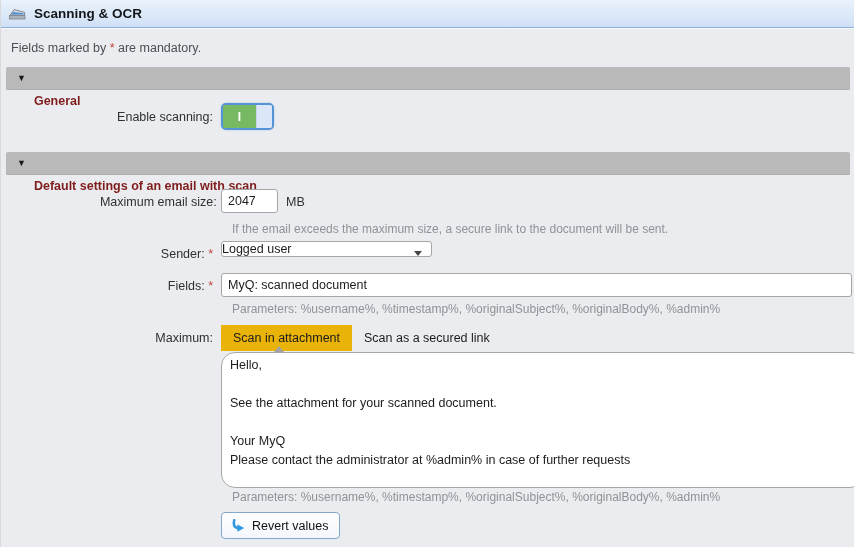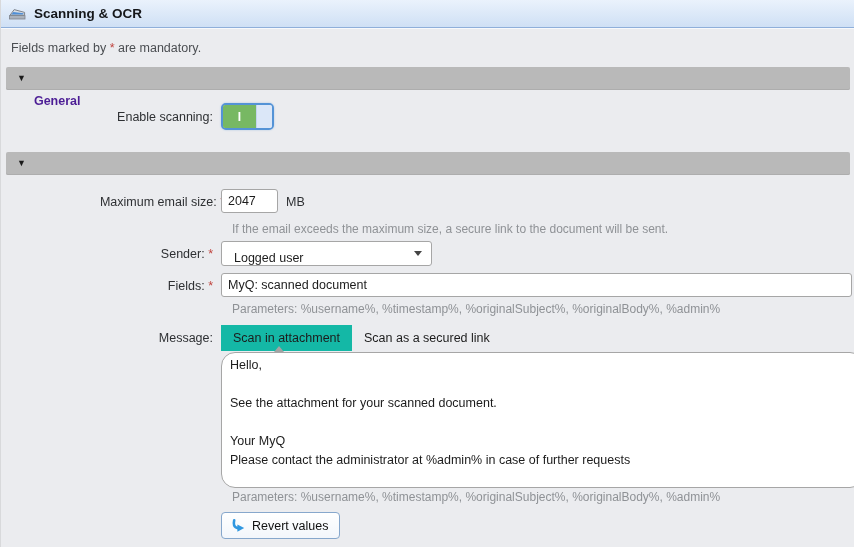--- a/index.html
+++ b/index.html
@@ -23,21 +23,21 @@
   .notice { position:absolute; left:10px; top:41px; font-size:12.5px; color:#4b4e52; }
   .star { color:#c0443e; }
   
   .sechdr {
     position:absolute; left:5px; width:844px; height:23px;
     background:#b9b9b9; border-radius:2px;
     display:flex; align-items:center; padding-left:11px;
     box-shadow:inset 0 -1px 0 #adadad;
   }
   .sechdr .tri { font-size:9px; color:#1a1a1a; margin-right:8px; line-height:1; }
-  .sechdr .txt { font-size:12.5px; font-weight:bold; color:#4c1d95;margin-top:44px; }
+  .sechdr .txt { font-size:12.5px; font-weight:bold; color:#7f1d1d;margin-top:44px; }
   
   .lbl {
     position:absolute; left:0; width:212px; text-align:right;
     font-size:12.5px; color:#2e3033; white-space:nowrap;
   }
   .help { position:absolute; left:220px; font-size:12px; color:#8f9296; white-space:nowrap;margin-left:11px; }
   .tbox {
     position:absolute; background:#fff; border:1px solid #a6a6a6; border-radius:3px;
     font-family:inherit; font-size:12.5px; color:#1c1c1c; padding:0 6px;
   }
@@ -48,37 +48,37 @@
     display:flex; cursor:pointer; box-shadow:0 0 2px rgba(84,147,214,.45);
   }
   .toggle .on {
     width:33px; height:100%; background:#77b863; border-radius:2px 0 0 2px;
     color:#fff; font-size:12px; font-weight:bold;
     display:flex; align-items:center; justify-content:center;
   }
   .toggle .knob { flex:1; background:#dbe7f8; border-left:1px solid #c2d4ee; border-radius:0 2px 2px 0; }
   
   .select {
-    position:absolute; left:220px; top:241px; width:211px; height:25px;
+    position:absolute; left:220px; top:241px; width:211px; height:16px;
     background:#fff; border:1px solid #a6a6a6; border-radius:3px;
-    display:flex; align-items:flex-end; padding-left:12px; cursor:pointer;
+    display:flex; align-items:flex-end; padding-left:0; cursor:pointer;
   }
   .select .val { font-size:12.5px; color:#1c1c1c; }
   .select .arrow {
     position:absolute; right:9px; top:9px;
     width:0; height:0; border-left:4px solid transparent; border-right:4px solid transparent;
     border-top:5px solid #444;
   }
   
   .tabs { position:absolute; left:220px; top:325px; height:26px; display:flex; }
   .tab {
     height:26px; line-height:26px; padding:0 12px; font-size:12.5px; color:#1c1c1c;
     cursor:pointer; white-space:nowrap;
   }
-  .tab.active { background:#14b8a6;text-align:right; }
+  .tab.active { background:#eab308;text-align:right; }
   .tab-pointer {
     position:absolute; left:273px; top:346px; width:0; height:0;
     border-left:5px solid transparent; border-right:5px solid transparent;
     border-bottom:6px solid #a3a3a3;
   }
   
   .msgarea {
     position:absolute; left:220px; top:352px; width:643px; height:136px;
     background:#fff; border:1px solid #a6a6a6; border-radius:14px;
     font-family:Liberation Sans, sans-serif; font-size:12.5px; line-height:19px; color:#1c1c1c;
@@ -115,38 +115,39 @@
 </div>
 
 <div class="lbl" style="top:110px;">Enable scanning:</div>
 <div class="toggle">
   <div class="on">I</div>
   <div class="knob"></div>
 </div>
 
 <div class="sechdr" style="top:152px;">
   <span class="tri">▼</span>
+  <span class="txt">Default settings of an email with scan</span>
 </div>
 
 <div class="lbl" style="top:195px;margin-left:12px;"><span>Maximum email size:</span> <span class="star">*</span></div>
 <input class="tbox" style="left: 220px; top: 189px; width: 57px; height: 24px;" value="2047">
 <div style="position:absolute; left:285px; top:195px; font-size:12.5px; color:#2e3033;">MB</div>
 <div class="help" style="top:222px;">If the email exceeds the maximum size, a secure link to the document will be sent.</div>
 
 <div class="lbl" style="top:247px;"><span>Sender:</span> <span class="star">*</span></div>
 <div class="select">
   <span class="val">Logged user</span>
   <span class="arrow"></span>
 </div>
 
 <div class="lbl" style="top:279px;"><span>Fields:</span> <span class="star">*</span></div>
 <input class="tbox" style="left: 220px; top: 273px; width: 631px; height: 24px;" value="MyQ: scanned document">
 <div class="help" style="top:302px;">Parameters: %username%, %timestamp%, %originalSubject%, %originalBody%, %admin%</div>
 
-<div class="lbl" style="top:331px;">Message:</div>
+<div class="lbl" style="top:331px;">Maximum:</div>
 <div class="tabs">
   <div class="tab active">Scan in attachment</div>
   <div class="tab">Scan as a secured link</div>
 </div>
 <div class="tab-pointer"></div>
 <textarea class="msgarea" spellcheck="false" style="">Hello,
 
 See the attachment for your scanned document.
 
 Your MyQ

